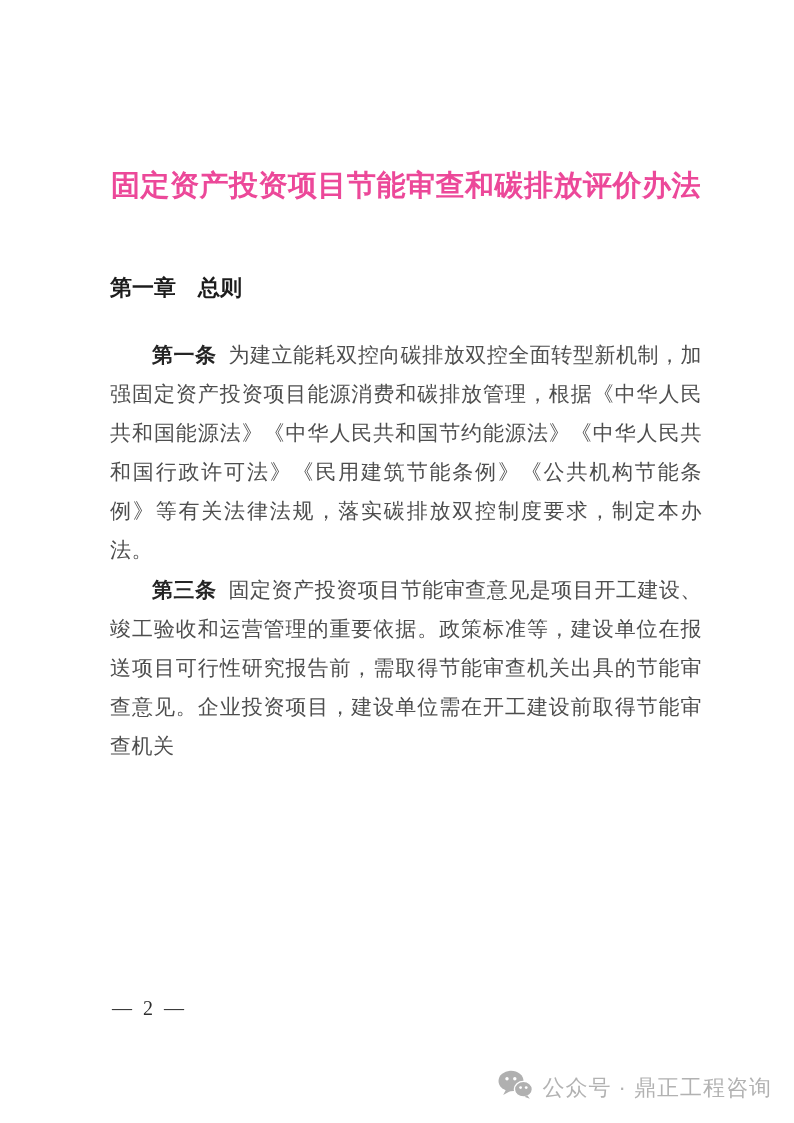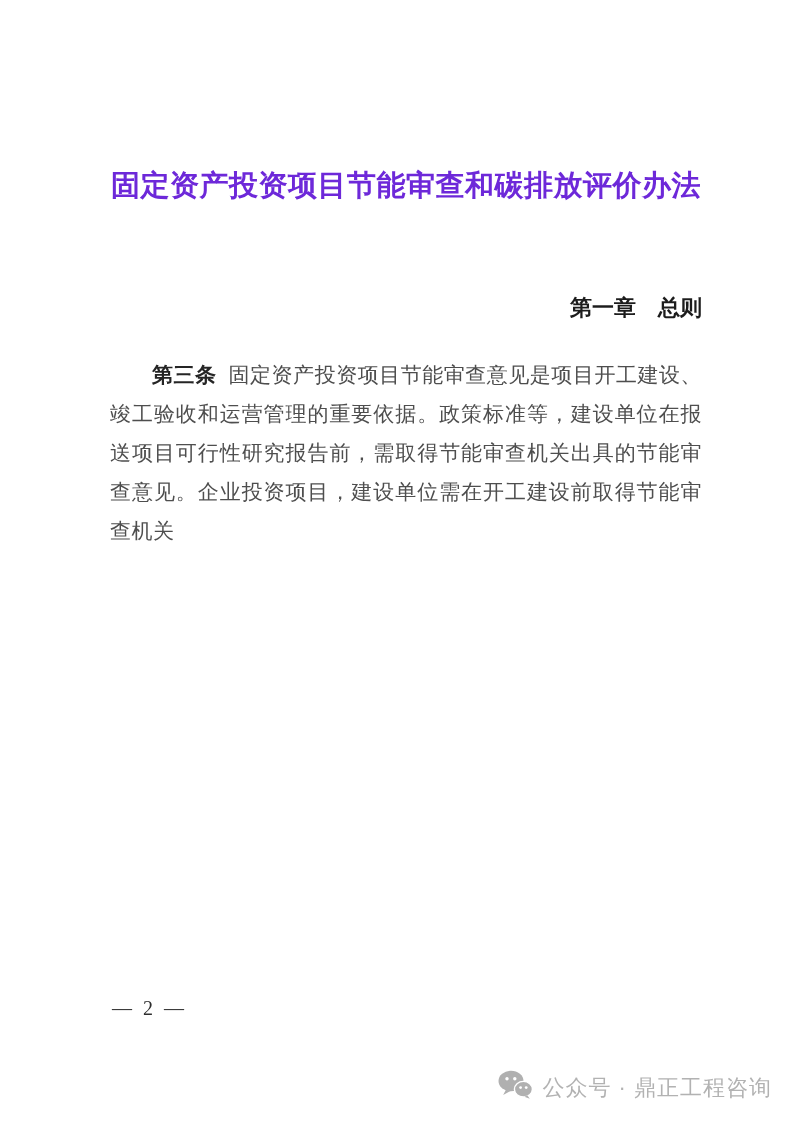--- a/index.html
+++ b/index.html
@@ -17,30 +17,30 @@
     width: 592px;
     top: 0;
   }
   .doc-title {
     margin-top: 166px;
     font-family: "Liberation Sans", sans-serif;
     font-weight: 700;
     font-size: 29px;
     line-height: 38px;
     text-align: center;
-    color: #6d28d9;
+    color: #ec4899;
     letter-spacing: 0.5px;
   }
   .chapter-heading {
-    margin-top: 90px;
+    margin-top: 70px;
     font-family: "Liberation Sans", sans-serif;
     font-weight: 700;
     font-size: 22px;
     line-height: 28px;
-    text-align: right;
+    text-align: left;
     color: #1c1c1c;
   }
   .body-text { margin-top: 33px; }
   p.article {
     font-size: 21px;
     line-height: 39px;
     text-align: justify;
     text-align-last: left;
     text-indent: 42px;
     color: #4e4e4e;
@@ -81,20 +81,21 @@
 <div class="page">
 
   <div class="content">
 
     <div class="doc-title">固定资产投资项目节能审查和碳排放评价办法</div>
 
     <div class="chapter-heading">第一章　总则</div>
 
     <div class="body-text">
 
+      <p class="article"><span class="article-label">第一条</span><span>为建立能耗双控向碳排放双控全面转型新机制，加强固定资产投资项目能源消费和碳排放管理，根据《中华人民共和国能源法》《中华人民共和国节约能源法》《中华人民共和国行政许可法》《民用建筑节能条例》《公共机构节能条例》等有关法律法规，落实碳排放双控制度要求，制定本办法。</span></p>
 
 
       <p class="article"><span class="article-label">第三条</span><span>固定资产投资项目节能审查意见是项目开工建设、竣工验收和运营管理的重要依据。政策标准等，建设单位在报送项目可行性研究报告前，需取得节能审查机关出具的节能审查意见。企业投资项目，建设单位需在开工建设前取得节能审查机关</span></p>
 
     </div>
   </div>
 
   <div class="page-number">— 2 —</div>
 
   <div class="footer-brand" id="footer-brand" style="color: rgb(178, 178, 178);">

